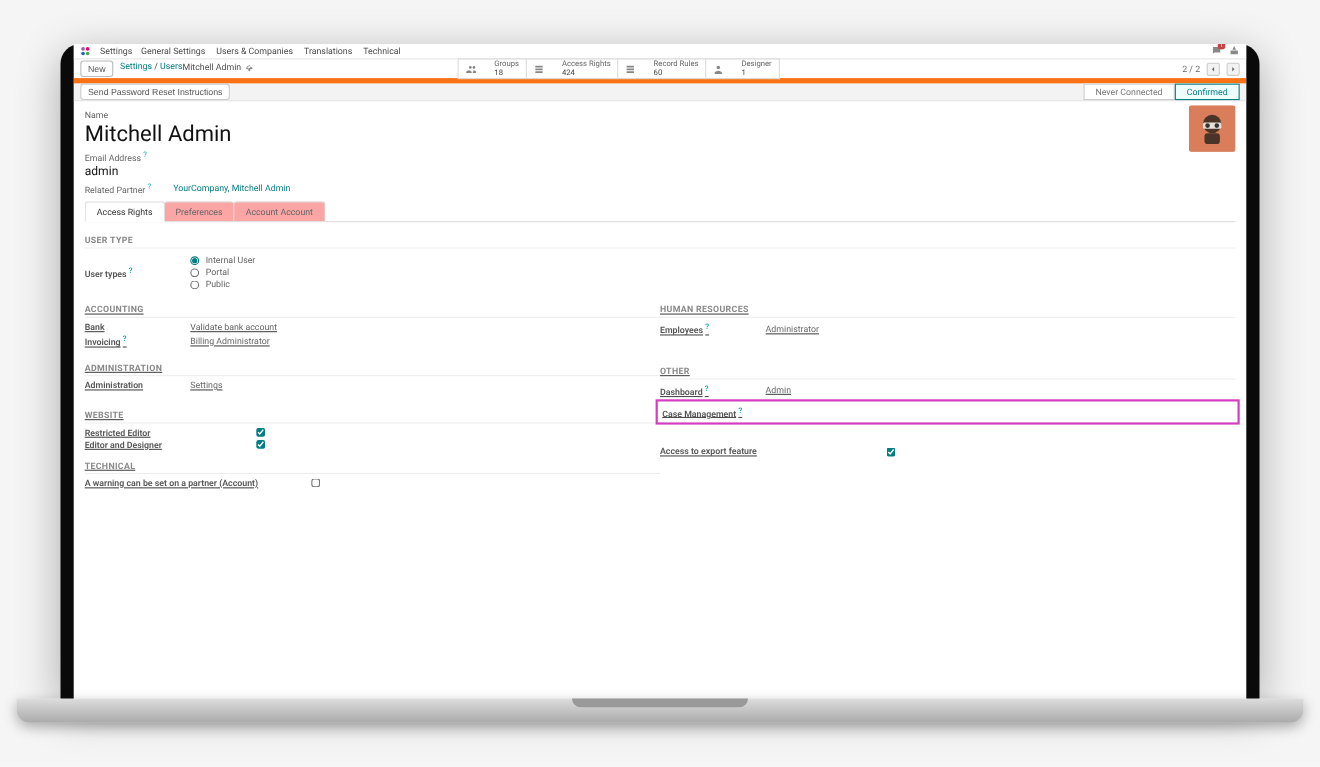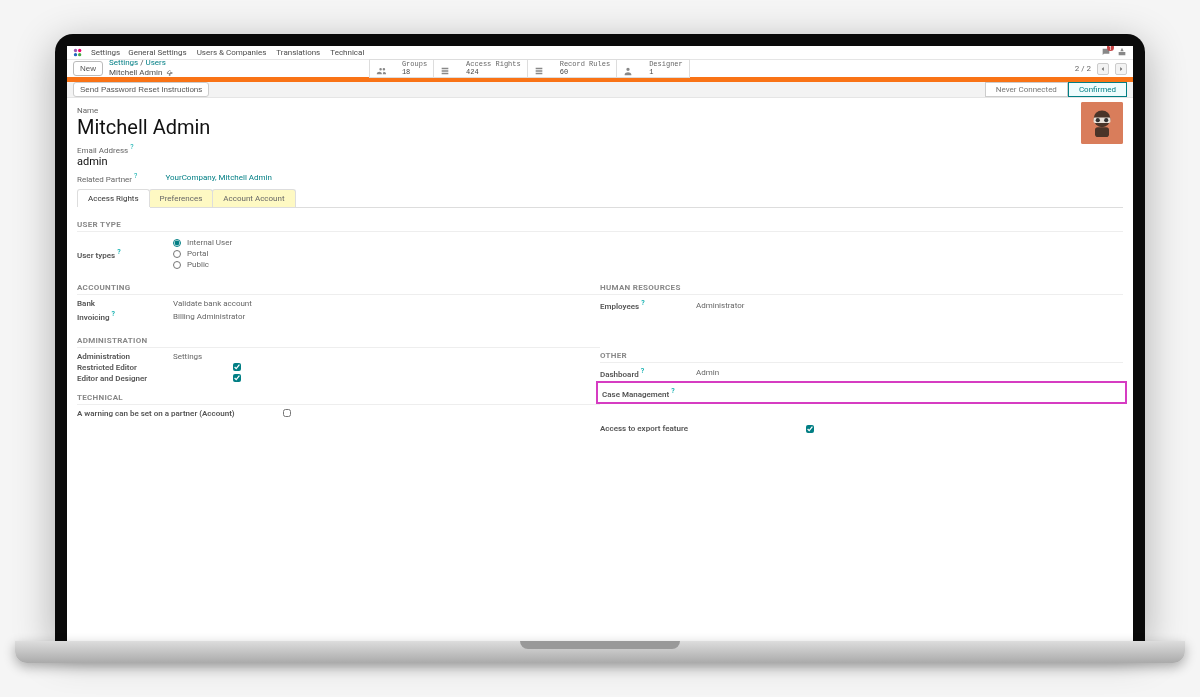--- a/index.html
+++ b/index.html
@@ -1,42 +1,42 @@
 <!DOCTYPE html>
 <html><head>
 <meta charset="utf-8">
 <style>
   * { box-sizing: border-box; margin: 0; padding: 0; }
   body { font-family: -apple-system, BlinkMacSystemFont, "Segoe UI", Roboto, Helvetica, Arial, sans-serif; background: #f5f5f5; display:flex; align-items:center; justify-content:center; height:697px; }
 
   .laptop { position:relative; width:1090px; }
-  .screen-bezel { background:#0a0a0a; border-radius:18px 18px 0 0; padding:12px 12px 0 12px; box-shadow:0 10px 40px rgba(0,0,0,.3);}
+  .screen-bezel { background:#0a0a0a; border-radius:18px 18px 0 0; padding:0 12px 0 12px; box-shadow:0 10px 40px rgba(0,0,0,.3);}
   .screen { background:#fff; width:100%; height:596px; overflow:hidden; position:relative; font-size:8px; color:#4c4c4c;}
   .laptop-base{ height:22px; background:linear-gradient(#ddd,#aaa); border-radius:0 0 12px 12px; margin:-1px -40px 0 -40px; position:relative; box-shadow:0 4px 12px rgba(0,0,0,.3);}
   .laptop-base::after{content:""; position:absolute; left:50%; top:0; transform:translateX(-50%); width:160px; height:8px; background:#999; border-radius:0 0 8px 8px;}
 
   .topbar{ display:flex; align-items:center; height:14px; background:#fff; border-bottom:1px solid #e5e5e5; padding:0 6px; gap:8px;}
   .topbar .logo{ width:10px; height:10px; display:flex; }
   .topbar .logo svg{width:10px;height:10px;}
   .topbar .menus{ display:flex; gap:10px; }
   .topbar .menus span{ cursor:default; color:#4c4c4c;}
   .topbar .right{ margin-left:auto; display:flex; gap:6px; align-items:center;}
   .icon-msg{ position:relative; }
   .icon-msg svg{width:10px;height:10px;}
   .badge{ position:absolute; top:-3px; right:-3px; background:#c64343; color:#fff; font-size:6px; border-radius:6px; padding:0 2px;}
 
   .subbar{ display:flex; align-items:center; height:22px; border-bottom:5px solid #f97316; padding:0 6px; gap:6px;}
   .new-btn{ border:1px solid #bbb; background:#fff; border-radius:3px; padding:2px 6px; font-size:8px; color:#555;}
-  .breadcrumb{ display:flex; flex-direction:column; line-height:1.1;}
+  .breadcrumb{ display:flex; flex-direction:row; line-height:1.1;text-align:right;}
   .breadcrumb .row1 a{ color:#017e84; text-decoration:none;}
   .breadcrumb .row2{ color:#4c4c4c; display:flex; align-items:center; gap:3px;}
   .breadcrumb .gear svg{width:8px;height:8px;}
 
   .statboxes{ margin-left:auto; display:flex; gap:0;}
-  .statbox{ border:1px solid #ddd; border-left:none; display:flex; align-items:flex-end; padding:1px 6px; gap:16px;font-family:Liberation Mono, monospace;}
+  .statbox{ border:1px solid #ddd; border-left:none; display:flex; align-items:center; padding:1px 6px; gap:16px;}
   .statbox:first-child{border-left:1px solid #ddd;}
   .statbox svg{width:10px;height:10px; fill:#888;}
   .statbox .txt{ display:flex; flex-direction:column; line-height:1.05;}
   .statbox .txt .l{ font-size:7px; color:#666;}
   .statbox .txt .n{ font-size:7px; color:#444;}
 
   .pager{ margin-left:auto; display:flex; align-items:center; gap:6px; color:#666;}
   .pager .navbtn{ border:1px solid #ccc; width:12px; height:12px; display:flex; align-items:center; justify-content:center; border-radius:2px; background:#f3f3f3;}
   .pager .navbtn svg{width:6px;height:6px;}
 
@@ -46,29 +46,29 @@
   .stage{ position:relative; padding:2px 10px; background:#fff; border:1px solid #ccc; font-size:8px; color:#777;}
   .stage.confirmed{ border-color:#017e84; color:#017e84; background:#eefcfd;}
 
   .form{ padding:8px 10px; position:relative;}
   .avatar{ position:absolute; top:4px; right:10px; width:42px; height:42px; border-radius:2px; overflow:hidden; background:#d97d5b; display:flex; align-items:center; justify-content:center;}
   .avatar svg{ width:42px;height:42px;}
 
   .lbl{ font-size:8px; color:#666; font-weight:400;}
   .big-name{ font-size:20px; font-weight:400; color:#111; margin:0 0 4px 0;}
   .email{ font-size:11px; color:#111; margin-bottom:4px;}
-  .partner-link{ color:#017e84; text-decoration:none; font-size:8px;margin-left:28px;}
+  .partner-link{ color:#017e84; text-decoration:none; font-size:8px;}
 
   .tabs{ display:flex; margin-top:6px; border-bottom:1px solid #ddd;}
-  .tab{ padding:4px 10px; border:1px solid #ddd; border-bottom:none; background:#fef9c3; font-size:8px; color:#666; border-top-left-radius:3px; border-top-right-radius:3px; margin-right:-1px;}
+  .tab{ padding:4px 10px; border:1px solid #ddd; border-bottom:none; background:#fca5a5; font-size:8px; color:#666; border-top-left-radius:3px; border-top-right-radius:3px; margin-right:-1px;}
   .tab.active{ background:#fff; color:#333; position:relative; z-index:1; box-shadow:0 1px 0 #fff;}
 
   .panel{ padding:8px 0;}
   .section-title{ font-size:8px; color:#888; font-weight:700; letter-spacing:.3px; padding:4px 0 2px 0; border-bottom:1px solid #eee; margin-bottom:4px;}
-  .cols{ display:flex; }
+  .cols{ display:flex; text-decoration:underline;}
   .col{ flex:1; }
   .row{ display:flex; align-items:center; margin:2px 0; gap:6px;}
   .row .rlbl{ width:90px; font-size:8px; color:#555; font-weight:600;}
   .row .rval{ font-size:8px; color:#666;}
   .q{ color:#0aa; font-size:7px; vertical-align:super; margin-left:2px;}
   .radio, .chk{ width:8px; height:8px;}
   .radio{ accent-color:#017e84;}
   .chk{ accent-color:#017e84;}
 
   .highlight{ border:2px solid #d63cc2; padding:2px 4px; margin:2px -4px;}
@@ -199,21 +199,21 @@
               <circle cx="24" cy="26" r="3" fill="#333"></circle>
               <circle cx="36" cy="26" r="3" fill="#333"></circle>
               <rect x="20" y="36" width="20" height="14" rx="4" fill="#4a3428"></rect>
             </svg>
         </div>
 
         <div class="lbl">Name</div>
         <div class="big-name">Mitchell Admin</div>
         <div class="lbl"><span>Email Address</span><span class="q">?</span></div>
         <div class="email">admin</div>
-        <div style="display:flex; align-items:center;">
+        <div style="display:flex; gap:20px; align-items:center;">
           <span class="lbl"><span>Related Partner</span><span class="q">?</span></span>
           <a href="#" class="partner-link">YourCompany, Mitchell Admin</a>
         </div>
 
         <div class="tabs">
           <div class="tab active">Access Rights</div>
           <div class="tab">Preferences</div>
           <div class="tab">Account Account</div>
         </div>
 
@@ -249,20 +249,21 @@
                   <span class="rlbl"><span>Invoicing</span><span class="q">?</span></span>
                   <span class="rval">Billing Administrator</span>
                 </div>
 
               <div class="section-title" style="margin-top:10px">ADMINISTRATION</div>
               <div class="row">
                   <span class="rlbl">Administration</span>
                   <span class="rval">Settings</span>
                 </div>
 
+              <div class="section-title" style="margin-top:14px">WEBSITE</div>
               <div class="row">
                   <span class="rlbl" style="width:150px">Restricted Editor</span>
                   <input type="checkbox" class="chk" checked="" style="">
                 </div>
               <div class="row">
                   <span class="rlbl" style="width:150px">Editor and Designer</span>
                   <input type="checkbox" class="chk" checked="" style="">
                 </div>
 
               <div class="section-title" style="margin-top:6px">TECHNICAL</div>
@@ -272,21 +273,21 @@
                 </div>
             </div>
 
             <div class="col">
               <div class="section-title">HUMAN RESOURCES</div>
               <div class="row">
                   <span class="rlbl"><span>Employees</span><span class="q">?</span></span>
                   <span class="rval">Administrator</span>
                 </div>
 
-              <div class="section-title" style="margin-top:36px">OTHER</div>
+              <div class="section-title" style="margin-top:24px">OTHER</div>
               <div class="row">
                   <span class="rlbl"><span>Dashboard</span><span class="q">?</span></span>
                   <span class="rval">Admin</span>
                 </div>
               <div class="highlight">
                 <div class="row">
                     <span class="rlbl"><span>Case Management</span><span class="q">?</span></span>
                     <span class="rval"></span>
                   </div>
               </div>

